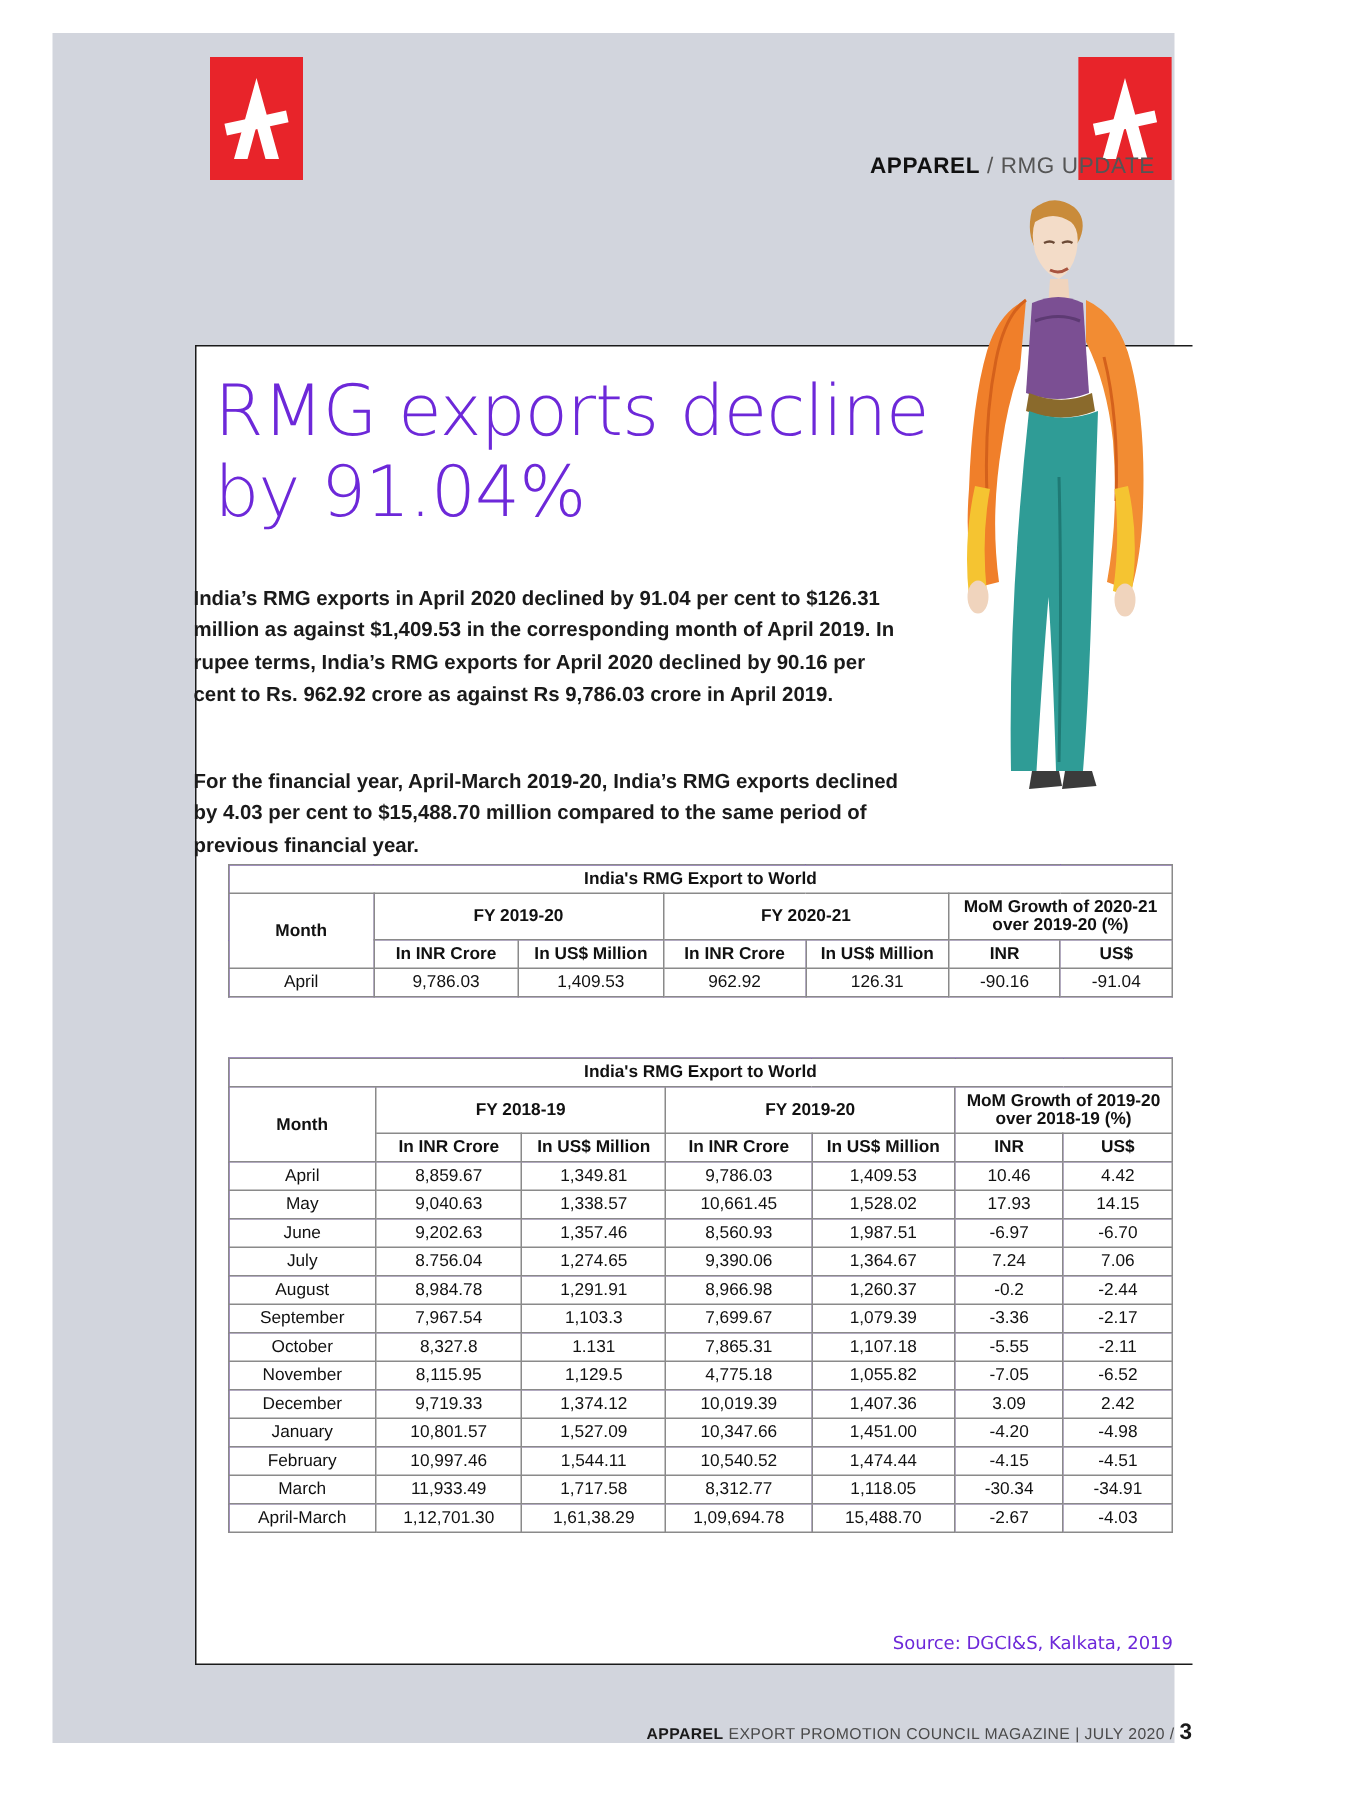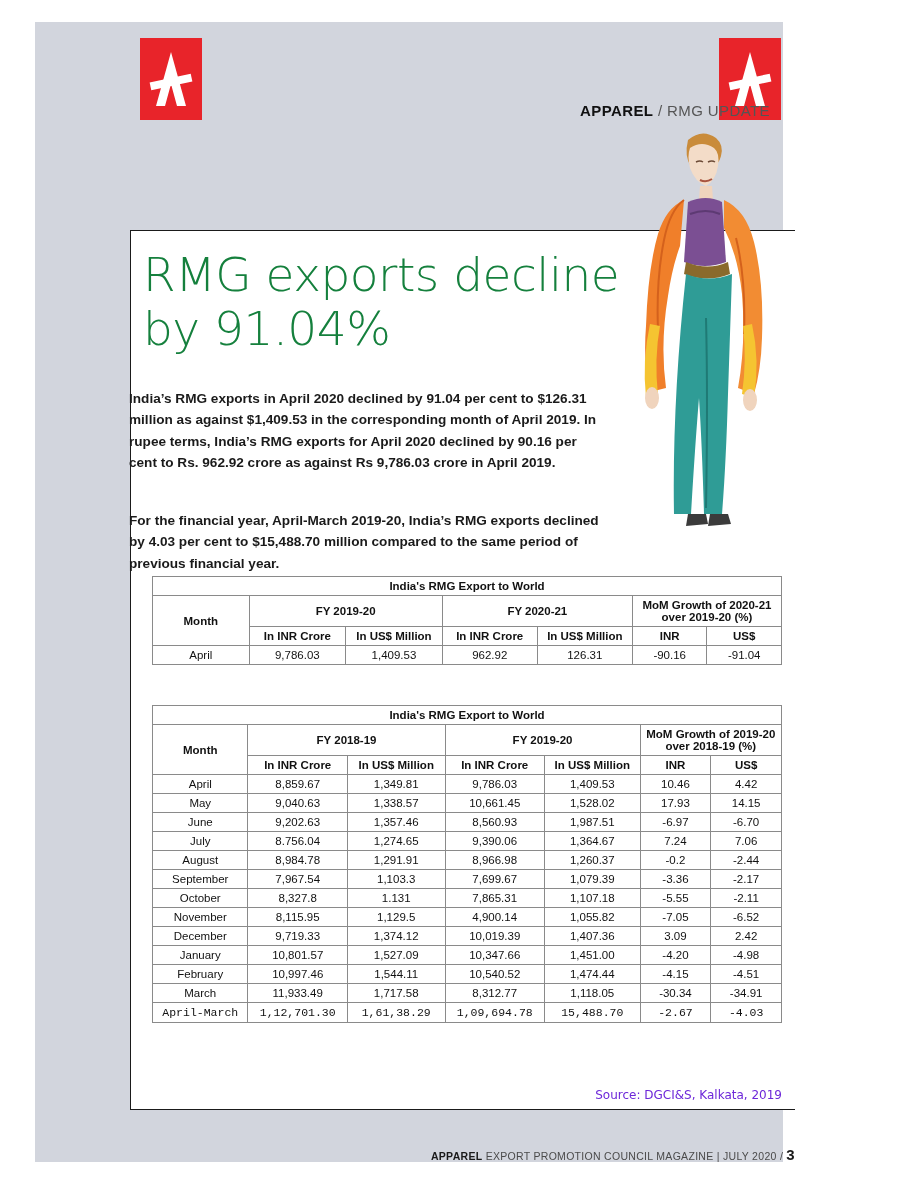--- a/index.html
+++ b/index.html
@@ -109,21 +109,21 @@
   h1.headline {
     position: absolute;
     left: 143px;
     top: 248px;
     margin: 0;
     width: 480px;
     font-family: "DejaVu Sans", sans-serif;
     font-weight: 300;
     font-size: 47px;
     line-height: 54px;
-    color: #15803d;
+    color: #6d28d9;
     letter-spacing: -0.5px;
   }
 
   .body-text {
     position: absolute;
     left: 129px;
     width: 472px;
     font-size: 13.6px;
     line-height: 21.5px;
     font-weight: bold;
@@ -168,21 +168,20 @@
     padding: 4px;
   }
   .month-col { width: 98px; }
   .num-col { width: 96px; }
   .pct-col { width: 72px; }
   .row-label {
     font-weight: bold;
   }
   .total-row td {
     font-weight: bold;
-    font-family: Liberation Mono, monospace;
   }
   .source {
     position: absolute;
     left: 152px;
     top: 1088px;
     width: 630px;
     text-align: right;
     font-size: 12px;
     color: #6d28d9;
     font-family: "DejaVu Sans", sans-serif;
@@ -383,21 +382,21 @@
         <td>1.131</td>
         <td>7,865.31</td>
         <td>1,107.18</td>
         <td>-5.55</td>
         <td>-2.11</td>
       </tr>
       <tr>
         <td class="row-label">November</td>
         <td>8,115.95</td>
         <td>1,129.5</td>
-        <td>4,900.14</td>
+        <td>4,775.18</td>
         <td>1,055.82</td>
         <td>-7.05</td>
         <td>-6.52</td>
       </tr>
       <tr>
         <td class="row-label">December</td>
         <td>9,719.33</td>
         <td>1,374.12</td>
         <td>10,019.39</td>
         <td>1,407.36</td>

